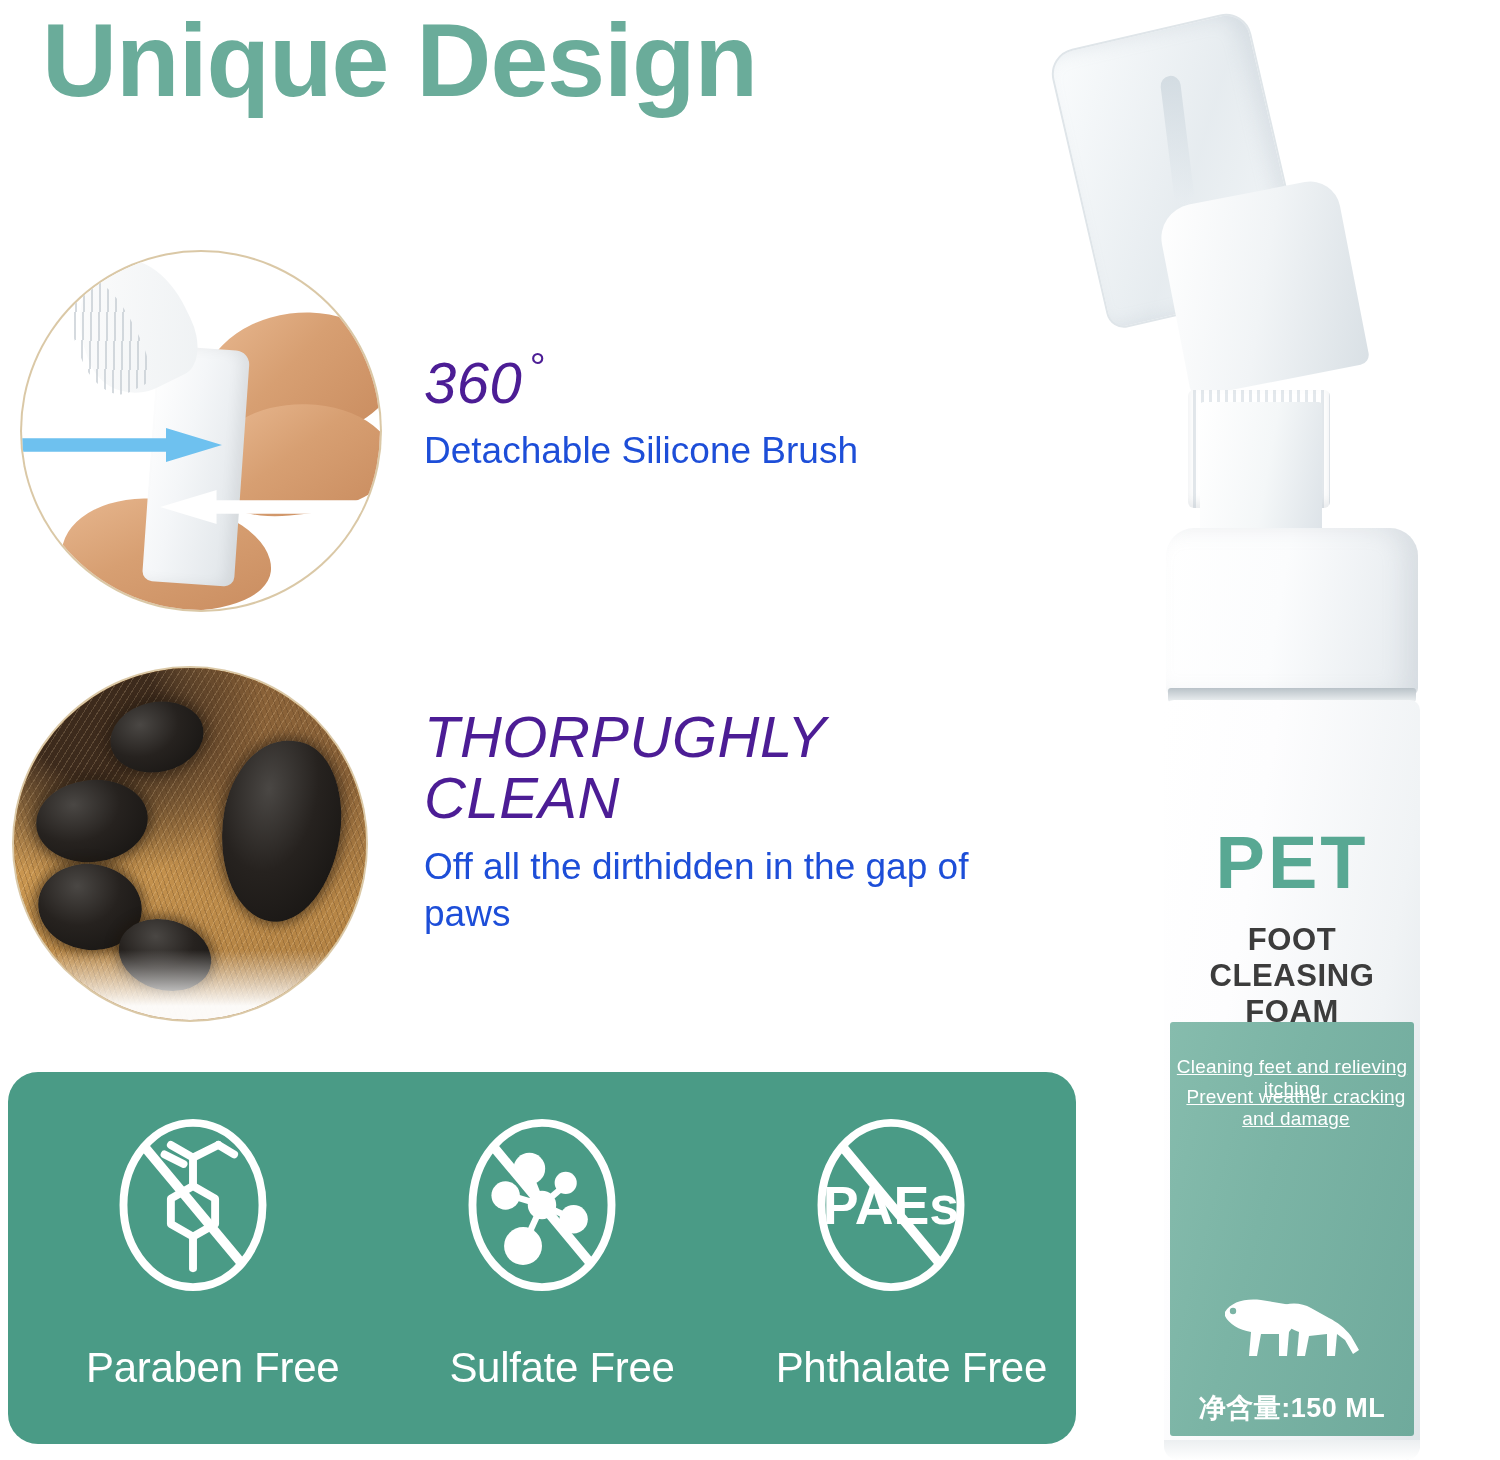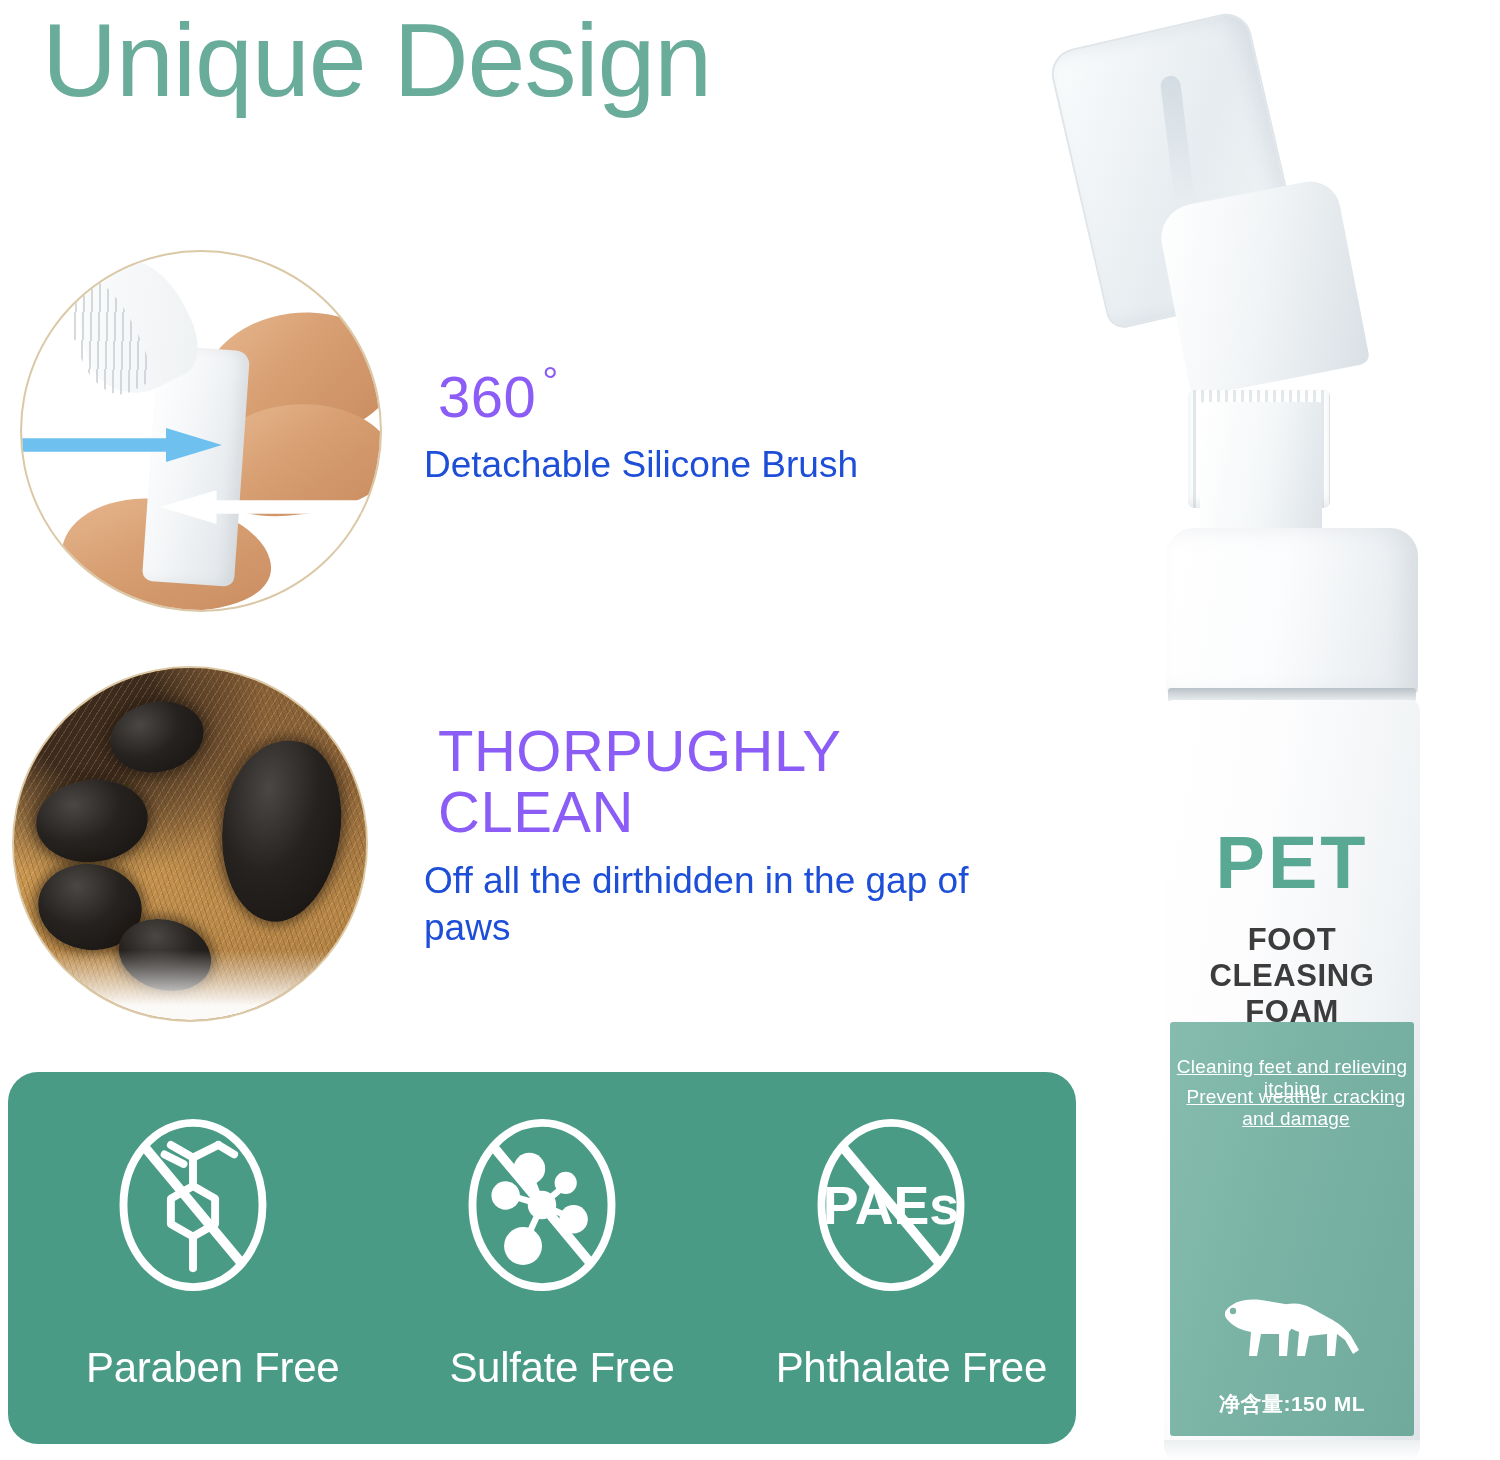--- a/index.html
+++ b/index.html
@@ -18,21 +18,21 @@
     overflow: hidden;
   }
 
   
   .headline {
     position: absolute;
     left: 42px;
     top: 8px;
     font-size: 104px;
     line-height: 1.0;
-    font-weight: 400;
+    font-weight: 700;
     color: #6aac9a;
     letter-spacing: -1px;
     white-space: nowrap;
   }
 
   
   .photo-circle {
     position: absolute;
     border-radius: 50%;
     overflow: hidden;
@@ -148,26 +148,27 @@
 
   
   .feature {
     position: absolute;
     width: 620px;
   }
   #feature-rotation { left: 424px; top: 346px; }
   #feature-clean    { left: 424px; top: 706px; }
 
   .feature-title {
-    color: #8b5cf6;
+    color: #4c1d95;
     font-size: 58px;
     line-height: 1.06;
     font-weight: 400;
     letter-spacing: 0.5px;
-    margin: 14px;
+    margin: 0;
+    font-style: italic;
   }
   .feature-title .deg {
     font-size: 40px;
     vertical-align: 22px;
     margin-left: 6px;
   }
   .feature-desc {
     margin: 14px 0 0 0;
     color: #1d4ed8;
     font-size: 37px;
@@ -329,21 +330,21 @@
     transform: translateX(-50%);
     top: 262px;
     width: 150px;
     height: 80px;
   }
   #label-volume {
     position: absolute;
     left: 0; right: 0; top: 368px;
     text-align: center;
     color: #ffffff;
-    font-size: 21px;
+    font-size: 27px;
     font-weight: 700;
     letter-spacing: 0.5px;
   }
   #bottle-base {
     position: absolute;
     left: 104px; top: 1424px;
     width: 256px; height: 20px;
     background: linear-gradient(to bottom,#eceff1,#ffffff);
     border-radius: 0 0 14px 14px;
   }

